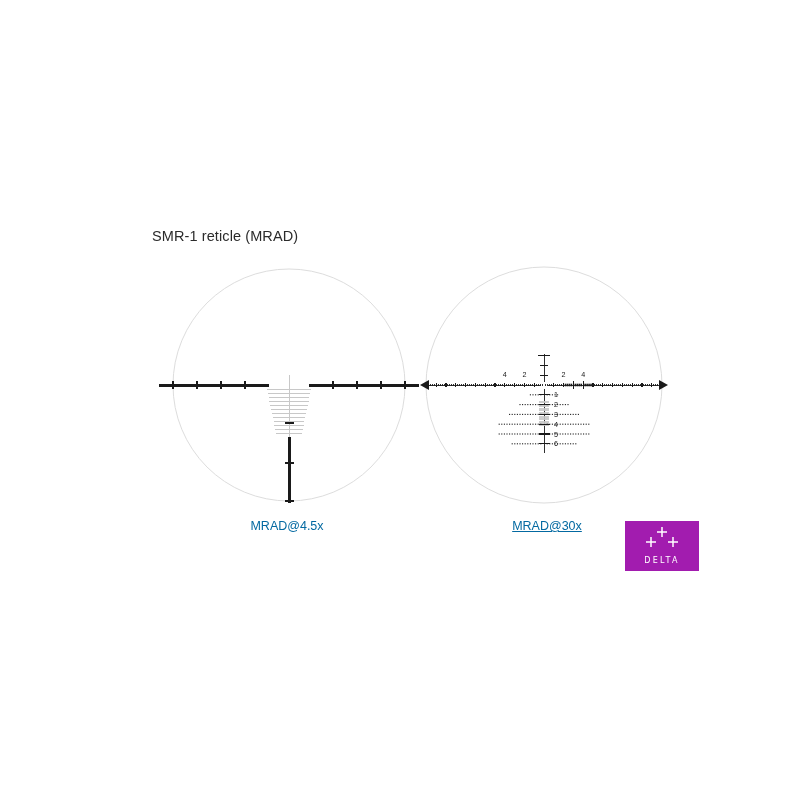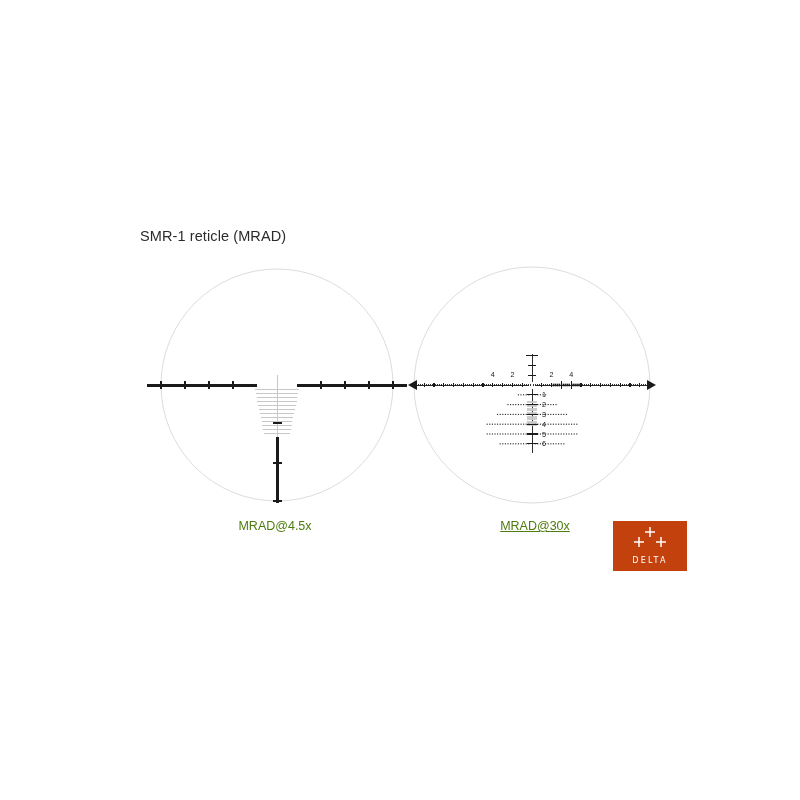--- a/index.html
+++ b/index.html
@@ -10,21 +10,21 @@
   body {
     width: 800px;
     height: 800px;
     position: relative;
     font-family: "Liberation Sans", sans-serif;
     overflow: hidden;
   }
 
   #page-root {
     position: absolute;
-    left: 4px; top: 0;
+    left: 16px; top: 0;
     width: 706px;
     height: 800px;
     background: #ffffff;
   }
 
   
   .figure-title {
     position: absolute;
     left: 136px;
     top: 228px;
@@ -53,34 +53,34 @@
     overflow: visible;
   }
 
   
   .caption {
     position: absolute;
     top: 519px;
     width: 260px;
     text-align: center;
     font-size: 12.5px;
-    color: #4d7c0f;
+    color: #0369a1;
     white-space: nowrap;
   }
   .caption.left  { left: 141px; }
   .caption.right { left: 401px; text-decoration: underline; }
 
   
   .brand-logo {
     position: absolute;
     left: 609px;
     top: 521px;
     width: 74px;
     height: 50px;
-    background: #c2410c;
+    background: #a21caf;
     overflow: hidden;
   }
   .brand-mark {
     position: absolute;
     left: 0; top: 4px;
     width: 74px;
     height: 26px;
   }
   .brand-word {
     position: absolute;

